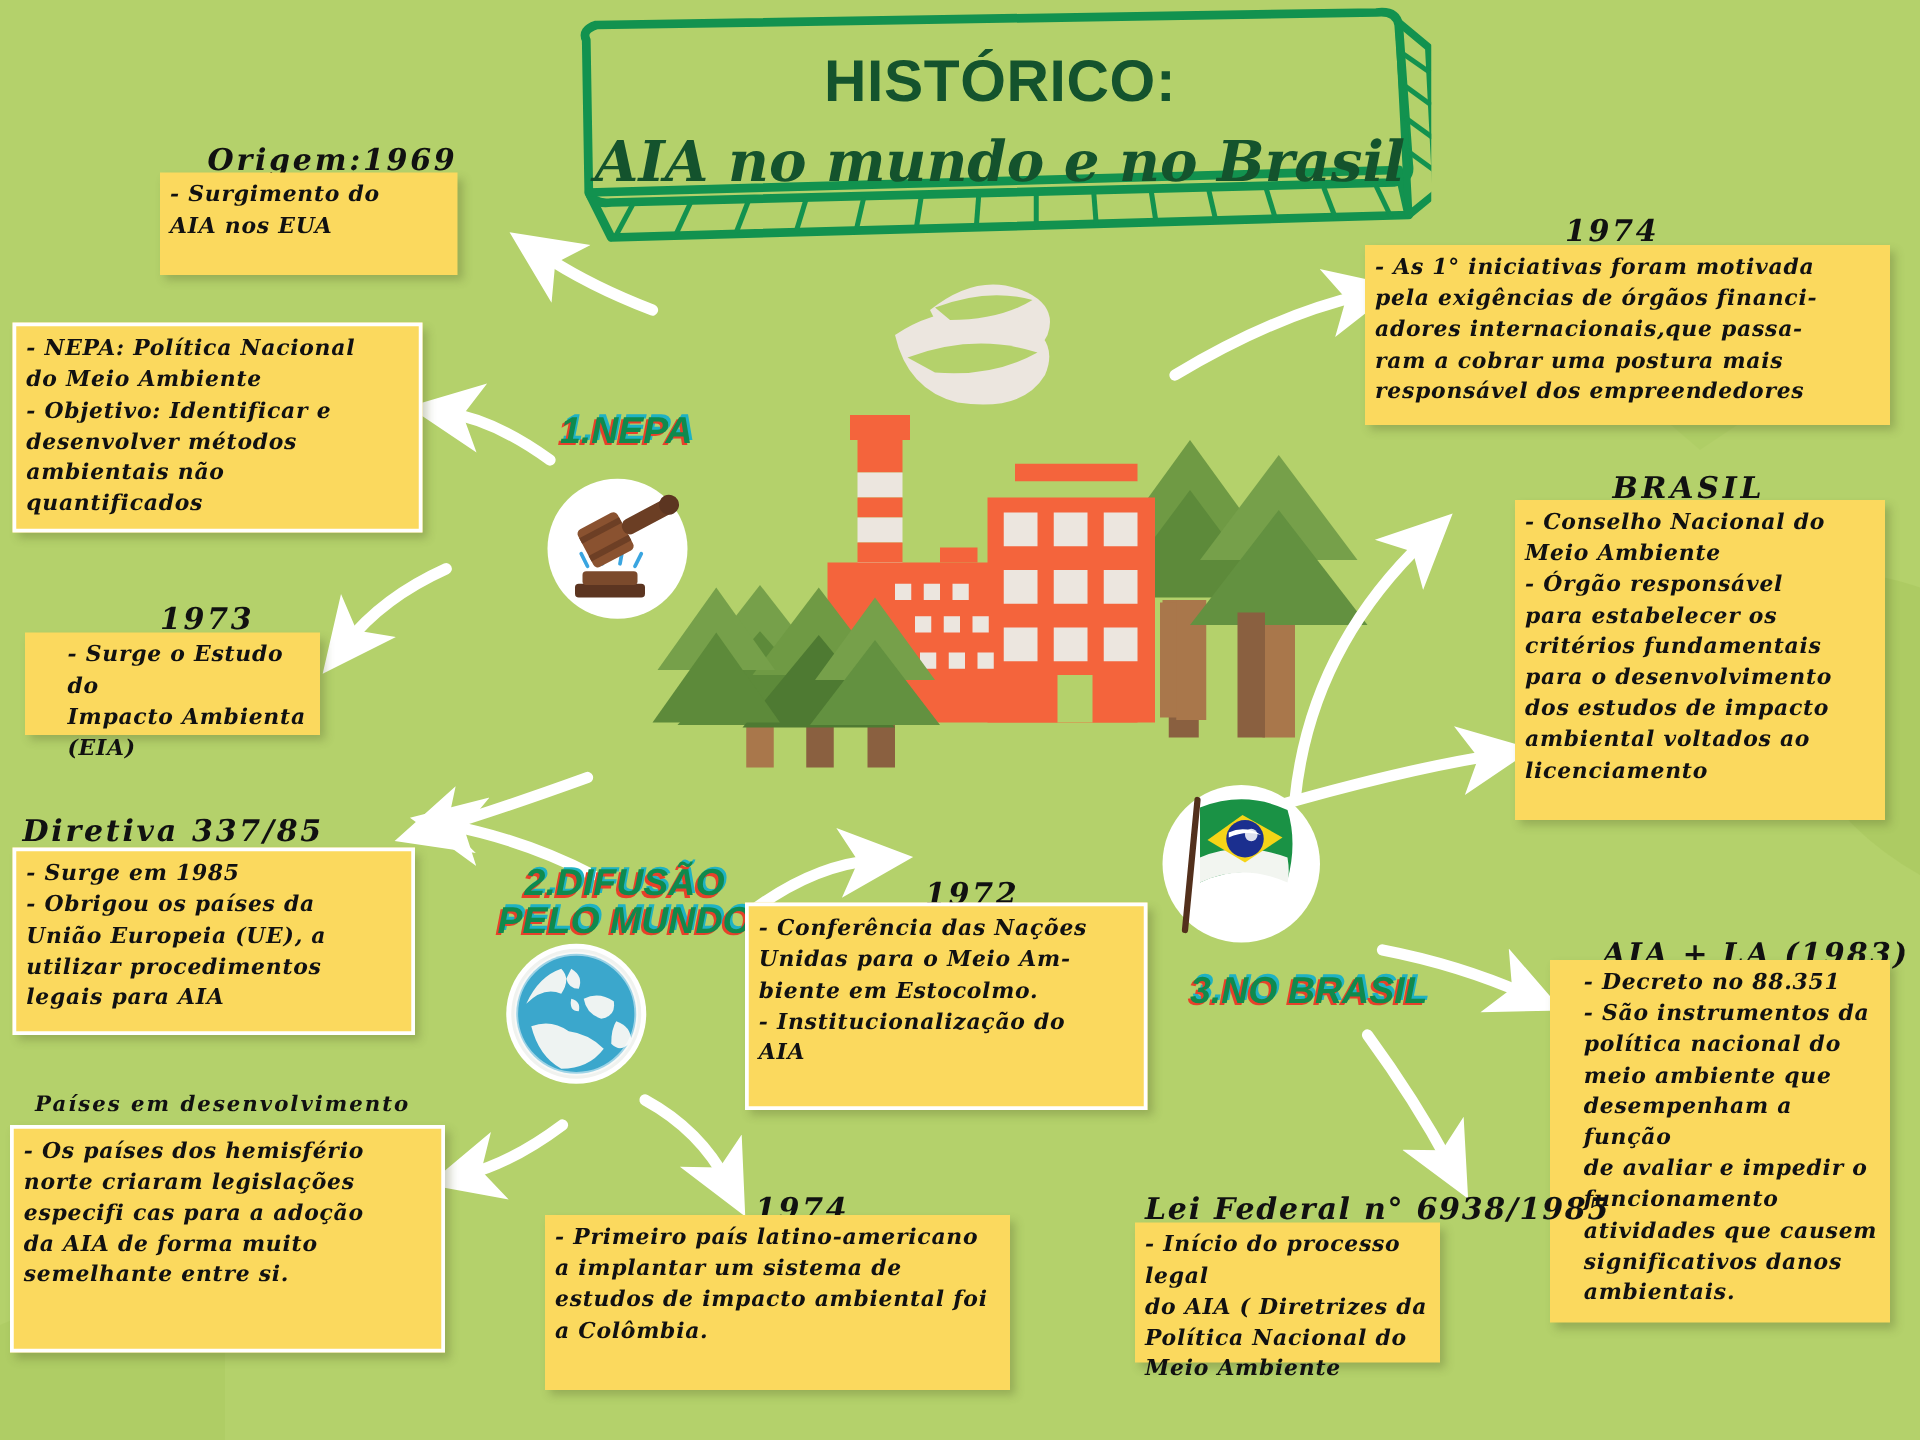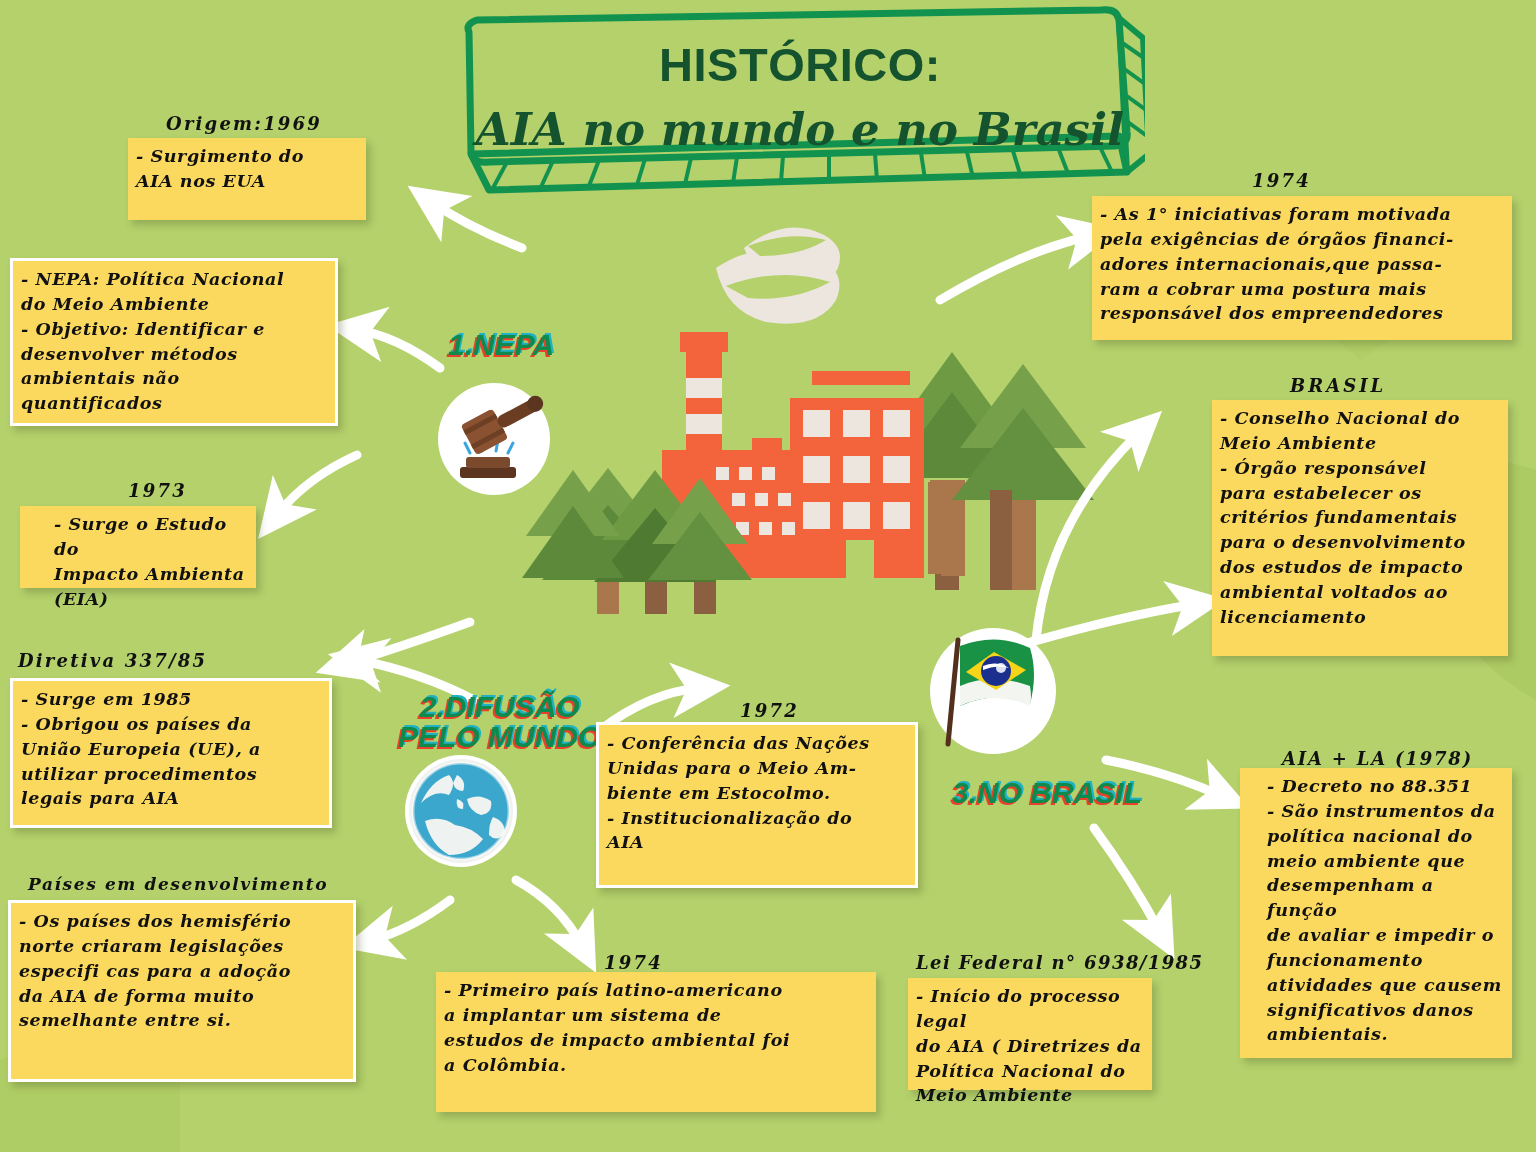--- a/index.html
+++ b/index.html
@@ -47,21 +47,21 @@
     box-sizing:border-box;
     box-shadow:4px 5px 7px rgba(80,90,40,.30);
     white-space:pre-line;
   }
   .card.framed{border:3px solid #ffffff;}
   .card-title{
     position:absolute;
     color:#111;
     font-family:"DejaVu Serif", serif;
     font-weight:bold;font-style:italic;
-    font-size:18px;letter-spacing:2.2px;
+    font-size:24px;letter-spacing:2.2px;
     white-space:nowrap;
   }
 
   
   .steplabel{
     position:absolute;
     font-family:"Liberation Sans", sans-serif;
     font-weight:bold;font-style:italic;
     font-size:30px;letter-spacing:0px;
     color:#0f8a4d;
@@ -337,21 +337,21 @@
 semelhante entre si.</div>
 
   <div class="card-title" style="left:740px;top:700px;">1972</div>
   <div class="card framed" style="left:596px;top:722px;width:322px;height:166px;">- Conferência das Nações
 Unidas para o Meio Am-
 biente em Estocolmo.
 - Institucionalização do
 AIA</div>
 
   <div class="card-title" style="left:604px;top:952px;">1974</div>
-  <div class="card" style="left:436px;top:972px;width:440px;height:140px;">- Primeiro país latino-americano
+  <div class="card" style="left:436px;top:972px;width:372px;height:140px;">- Primeiro país latino-americano
  a implantar um sistema de
 estudos de impacto ambiental foi
  a Colômbia.</div>
 
   <div class="card-title" style="left:1252px;top:170px;">1974</div>
   <div class="card" style="left:1092px;top:196px;width:420px;height:144px;">- As 1° iniciativas foram motivada
 pela exigências de órgãos financi-
 adores internacionais,que passa-
 ram a cobrar uma postura mais
 responsável dos empreendedores</div>
@@ -360,21 +360,21 @@
   <div class="card" style="left:1212px;top:400px;width:296px;height:256px;">- Conselho Nacional do
 Meio Ambiente
 - Órgão responsável
 para estabelecer os
 critérios fundamentais
 para o desenvolvimento
 dos estudos de impacto
 ambiental voltados ao
 licenciamento</div>
 
-  <div class="card-title" style="left:1282px;top:748px;letter-spacing:1.8px;">AIA + LA (1978)</div>
+  <div class="card-title" style="left:1282px;top:748px;letter-spacing:1.8px;">AIA + LA (1983)</div>
   <div class="card" style="left:1240px;top:768px;width:272px;height:290px;padding-left:27px;">-  Decreto no 88.351
 - São instrumentos da
 política nacional do
 meio ambiente que
 desempenham a função
 de avaliar e  impedir o
 funcionamento
 atividades que causem
 significativos danos
 ambientais.</div>

